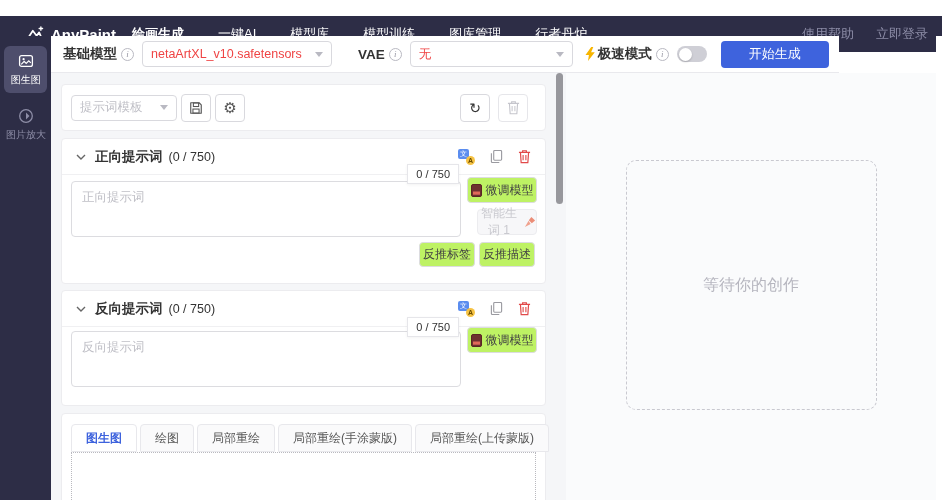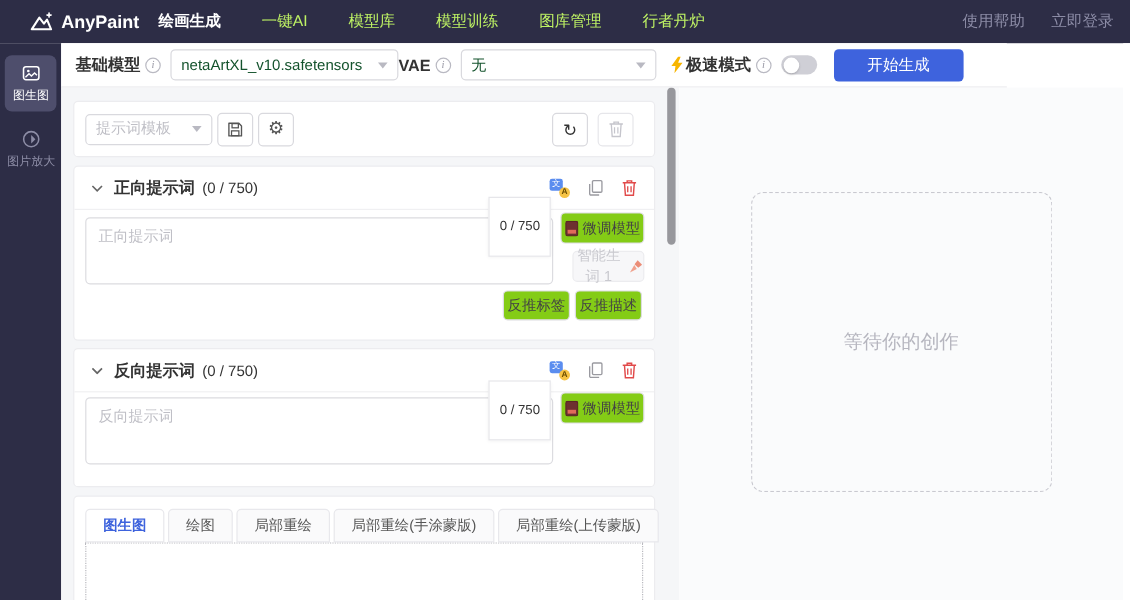--- a/index.html
+++ b/index.html
@@ -5,26 +5,26 @@
   * { box-sizing: border-box; margin: 0; padding: 0; }
   html,body { width: 942px; height: 500px; }
   body {
     position: relative; overflow: hidden; background: #fff;
     font-family: "Liberation Sans", "DejaVu Sans", sans-serif;
     -webkit-font-smoothing: antialiased;
   }
 
   
   .header {
-    position: absolute; left: 0; top: 0; width: 942px; height: 36px;
+    position: absolute; left: 0; top: 16px; width: 942px; height: 36px;
     background: #2d2d46; display: flex; align-items: center; padding: 0 14px 0 24px;
   }
   .brand { display: flex; align-items: center; gap: 6px; color: #fff; font-size: 15px; font-weight: bold; }
   .nav { display: flex; align-items: center; gap: 34px; margin-left: 16px; }
-  .nav-item { font-size: 13px; color: #bef264; cursor: pointer; white-space: nowrap; }
+  .nav-item { font-size: 13px; color: #ffffff; cursor: pointer; white-space: nowrap; }
   .nav-item.active { color: #ffffff; font-weight: bold; }
   .header-right { margin-left: auto; display: flex; align-items: center; gap: 22px; }
   .header-link { font-size: 13px; color: #8c8ca6; cursor: pointer; white-space: nowrap; }
 
   
   .sidebar {
     position: absolute; left: 0; top: 36px; width: 51px; height: 464px;
     background: #2d2d46; display: flex; flex-direction: column; align-items: center; padding-top: 10px;
   }
   .side-item {
@@ -43,26 +43,26 @@
   .tb-label { font-size: 13.5px; color: #333; font-weight: bold; white-space: nowrap; }
   .info-i {
     display: inline-flex; align-items: center; justify-content: center;
     width: 13px; height: 13px; border: 1px solid #b9b9c2; border-radius: 50%;
     color: #9a9aa6; font-size: 9px; font-style: italic; font-family: "Liberation Serif", serif;
     margin-left: 4px; flex: none;
   }
   .select {
     height: 26px; background: #fff; border: 1px solid #d9d9de; border-radius: 4px;
     display: flex; align-items: center; justify-content: space-between;
-    padding: 0 8px; font-size: 12.5px; color: #14532d; cursor: pointer;
+    padding: 0 8px; font-size: 12.5px; color: #ef4444; cursor: pointer;
   }
   .caret { width: 0; height: 0; border-left: 4px solid transparent; border-right: 4px solid transparent; border-top: 5px solid #b9b9c2; flex: none; margin-left: 6px; }
   .sel-model { width: 190px; margin-left: 8px; }
   .sel-vae { width: 163px; margin-left: 8px; }
-  .vae-group { display: flex; align-items: center; }
+  .vae-group { margin-left: 26px; display: flex; align-items: center; }
   .turbo-group { margin-left: 12px; display: flex; align-items: center; }
   .toggle { width: 30px; height: 16px; border-radius: 8px; background: #cfcfd6; margin-left: 8px; position: relative; cursor: pointer; flex: none; }
   .toggle .knob { position: absolute; left: 2px; top: 1.5px; width: 13px; height: 13px; border-radius: 50%; background: #fff; box-shadow: 0 1px 2px rgba(0,0,0,.2); }
   .generate-btn {
     margin-left: 14px; width: 108px; height: 27px; border: none; border-radius: 4px;
     background: #3e63dd; color: #fff; font-size: 13px; cursor: pointer;
     display: flex; align-items: center; justify-content: center;
     font-family: "Liberation Sans", sans-serif;
   }
 
@@ -88,30 +88,30 @@
   .spacer { flex: 1; }
 
   .sec-header { height: 36px; display: flex; align-items: center; padding: 0 14px; border-bottom: 1px solid #f0f0f2; }
   .sec-title { margin-left: 9px; font-size: 13.5px; font-weight: bold; color: #333; }
   .sec-count { margin-left: 6px; font-size: 12.5px; color: #333; }
   .sec-icons { margin-left: auto; display: flex; align-items: center; gap: 15px; }
   .sec-icons > * { cursor: pointer; }
 
   .counter-box {
     position: absolute; right: 86px; background: #fff; border: 1px solid #e6e6ea;
-    padding: 18px 8px; font-size: 11px; color: #333; z-index: 2; box-shadow: 0 1px 3px rgba(0,0,0,.05);
+    padding: 3px 8px; font-size: 11px; color: #333; z-index: 2; box-shadow: 0 1px 3px rgba(0,0,0,.05);
   }
   .prompt-area {
     position: absolute; left: 9px; width: 390px; height: 56px;
     border: 1px solid #dcdce0; border-radius: 4px; padding: 7px 10px; resize: none;
     font-size: 12.5px; color: #333; font-family: "Liberation Sans", sans-serif; outline: none; background:#fff;
   }
   .prompt-area::placeholder { color: #bfbfc6; }
   .mini-btn {
-    position: absolute; height: 26px; border: 1px solid #dcdce0; border-radius: 4px; background: #84cc16;
+    position: absolute; height: 26px; border: 1px solid #dcdce0; border-radius: 4px; background: #bef264;
     display: flex; align-items: center; justify-content: center; gap: 4px;
     font-size: 12px; color: #444; cursor: pointer; font-family: "Liberation Sans", sans-serif;
   }
   .mini-btn.disabled { background: #f7f7f9; border-color: #ececef; color: #c9c9cf; cursor: default; }
 
   
   .trans-icon { position: relative; width: 17px; height: 16px; display: inline-block; }
   .trans-icon .blue { position: absolute; left: 0; top: 0; width: 11px; height: 10px; background: #5b8def; border-radius: 2px; color: #fff; font-size: 7px; line-height: 10px; text-align: center; }
   .trans-icon .yellow { position: absolute; right: 0; bottom: 0; width: 9px; height: 9px; background: #f6c344; border-radius: 50%; color: #6b4d00; font-size: 7px; line-height: 9px; text-align: center; font-weight: bold; }
 

